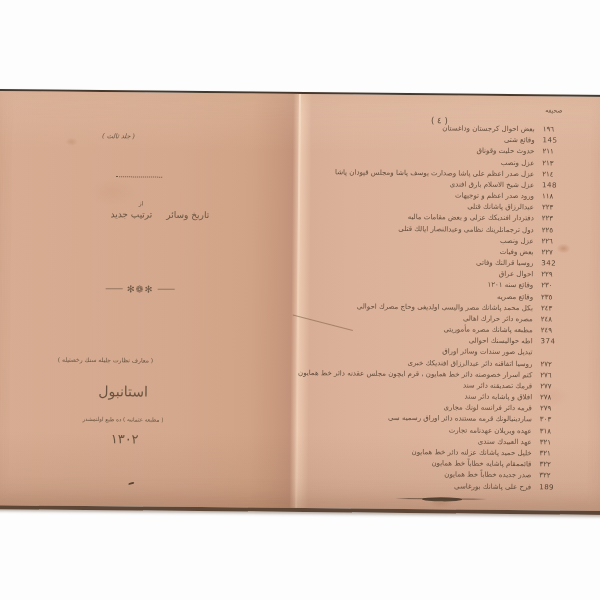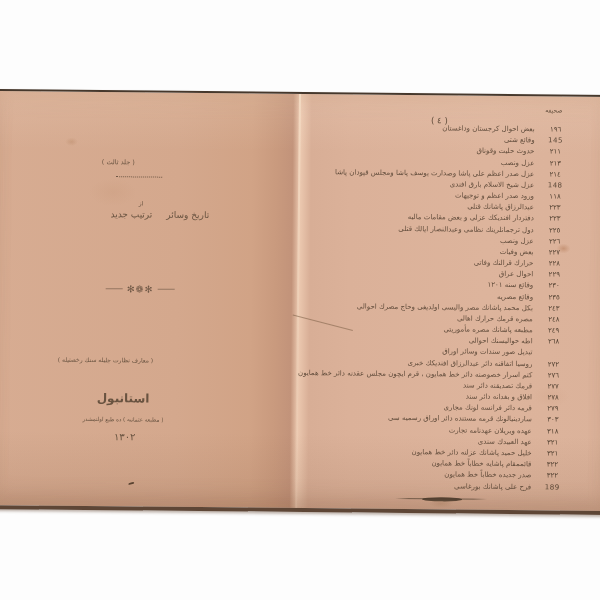--- a/index.html
+++ b/index.html
@@ -31,43 +31,43 @@
          background:rgba(60,42,28,.8);transform:rotate(-15deg);}
   
   .folio{position:absolute;right:162px;top:20px;font-size:8.5px;color:rgba(80,62,46,.9);
          letter-spacing:1px;white-space:nowrap;}
   .col-header{position:absolute;right:41px;top:10px;width:30px;text-align:center;
               font-size:6px;color:rgba(80,62,46,.9);direction:rtl;}
   .toc{position:absolute;right:41px;top:28px;}
   .toc-row{display:flex;justify-content:flex-end;align-items:baseline;height:11.18px;}
   .toc-text{direction:rtl;white-space:nowrap;font-size:7px;line-height:11px;
             color:rgba(80,62,46,.88);}
-  .toc-num{width:26px;margin-left:8px;text-align:center;font-size:7px;line-height:11px;
+  .toc-num{width:26px;margin-left:8px;text-align:left;font-size:7px;line-height:11px;
            color:rgba(74,57,42,.92);letter-spacing:.5px;flex:none;}
   .tailpiece{position:absolute;left:405px;top:400px;width:92px;height:7px;}
   .tailpiece .tline{position:absolute;top:3px;left:0;right:0;height:1px;
         background:linear-gradient(90deg, transparent, rgba(86,68,51,.75) 15%, rgba(86,68,51,.75) 85%, transparent);}
   .tailpiece .lens{position:absolute;top:1.5px;left:27px;width:40px;height:4px;border-radius:50%;
         background:rgba(72,55,40,.85);}
   
   .lp{position:absolute;left:36px;top:0;width:200px;height:100%;}
   .lp > div{position:absolute;left:50%;transform:translateX(calc(-50% + var(--off,0px)));
             white-space:nowrap;color:rgba(86,68,51,.85);direction:rtl;text-align:center;}
-  .lp-volume{--off:-11px;top:66px;font-size:6.5px;}
+  .lp-volume{--off:-11px;top:40px;font-size:6.5px;font-style:italic;}
   .lp-dotted{--off:10px;top:84px;width:46px;height:0;
              border-top:1px dotted rgba(86,68,51,.8);}
   .lp-az{--off:12px;top:107px;font-size:6px;}
   .lp-titlerow{--off:31px;top:117px;display:flex;gap:14px;font-size:9px;direction:rtl;}
   .lp-fleuron{--off:12px;top:191px;display:flex;align-items:center;gap:4px;}
   .lp-fleuron .orn-line{width:17px;height:1px;background:rgba(86,68,51,.5);}
   .lp-fleuron .orn-glyphs{font-size:9.5px;letter-spacing:1px;color:rgba(86,68,51,.8);}
   .lp-permission{--off:-22px;top:264px;font-size:6px;}
-  .lp-city{--off:-4px;top:299px;font-size:12px;font-weight:bold;}
+  .lp-city{--off:-4px;top:291px;font-size:14px;}
   .lp-printer{--off:-4px;top:324px;font-size:5.5px;}
-  .lp-year{--off:-2px;top:339px;font-size:10px;letter-spacing:2.5px;}
+  .lp-year{--off:-2px;top:339px;font-size:13px;letter-spacing:2.5px;}
 </style>
 </head>
 <body>
 
 <div class="book">
   <div class="crease"></div>
   <div class="scratch"></div>
   <div class="fleck"></div>
 
   <div class="lp">
@@ -134,69 +134,69 @@
       </div>
       <div class="toc-row">
         <span class="toc-text">عزل ونصب</span>
         <span class="toc-num">٢٢٦</span>
       </div>
       <div class="toc-row">
         <span class="toc-text">بعض وفيات</span>
         <span class="toc-num">٢٢٧</span>
       </div>
       <div class="toc-row">
-        <span class="toc-text">حرارك قرالنك وفاتى</span>
-        <span class="toc-num">٢٢٨</span>
+        <span class="toc-text">روسيا قرالنك وفاتى</span>
+        <span class="toc-num">342</span>
       </div>
       <div class="toc-row">
         <span class="toc-text">احوال عراق</span>
         <span class="toc-num">٢٢٩</span>
       </div>
       <div class="toc-row">
         <span class="toc-text">وقائع سنه ١٢٠١</span>
         <span class="toc-num">٢٣٠</span>
       </div>
       <div class="toc-row">
         <span class="toc-text">وقائع مصريه</span>
         <span class="toc-num">٢٣٥</span>
       </div>
       <div class="toc-row">
         <span class="toc-text">بكل محمد پاشانك مصر واليسى اولديغى وحاج مصرك احوالى</span>
         <span class="toc-num">٢٤٣</span>
       </div>
       <div class="toc-row">
-        <span class="toc-text">مصره قرمك حرارك اهالى</span>
+        <span class="toc-text">مصره دائر حرارك اهالى</span>
         <span class="toc-num">٢٤٨</span>
       </div>
       <div class="toc-row">
         <span class="toc-text">مطبعه پاشانك مصره مأموريتى</span>
         <span class="toc-num">٢٤٩</span>
       </div>
       <div class="toc-row">
         <span class="toc-text">اطه حواليسنك احوالى</span>
-        <span class="toc-num">٢٦٨</span>
+        <span class="toc-num">374</span>
       </div>
       <div class="toc-row">
         <span class="toc-text">تبديل صور سندات وسائر اوراق</span>
         <span class="toc-num"></span>
       </div>
       <div class="toc-row">
         <span class="toc-text">روسيا اتفاقنه دائر عبدالرزاق افنديكك خبرى</span>
         <span class="toc-num">٢٧٢</span>
       </div>
       <div class="toc-row">
         <span class="toc-text">كتم اسرار خصوصنه دائر خط همايون ، قرم ايچون مجلس عقدنه دائر خط همايون</span>
         <span class="toc-num">٢٧٦</span>
       </div>
       <div class="toc-row">
         <span class="toc-text">قرمك تصديقنه دائر سند</span>
         <span class="toc-num">٢٧٧</span>
       </div>
       <div class="toc-row">
-        <span class="toc-text">افلاق و بغدانه دائر سند</span>
+        <span class="toc-text">افلاق و پاشايه دائر سند</span>
         <span class="toc-num">٢٧٨</span>
       </div>
       <div class="toc-row">
         <span class="toc-text">قرمه دائر فرانسه لونك مجارى</span>
         <span class="toc-num">٢٧٩</span>
       </div>
       <div class="toc-row">
         <span class="toc-text">ساردينيالونك قرمه مستنده دائر اوراق رسميه سى</span>
         <span class="toc-num">٣٠٣</span>
       </div>

